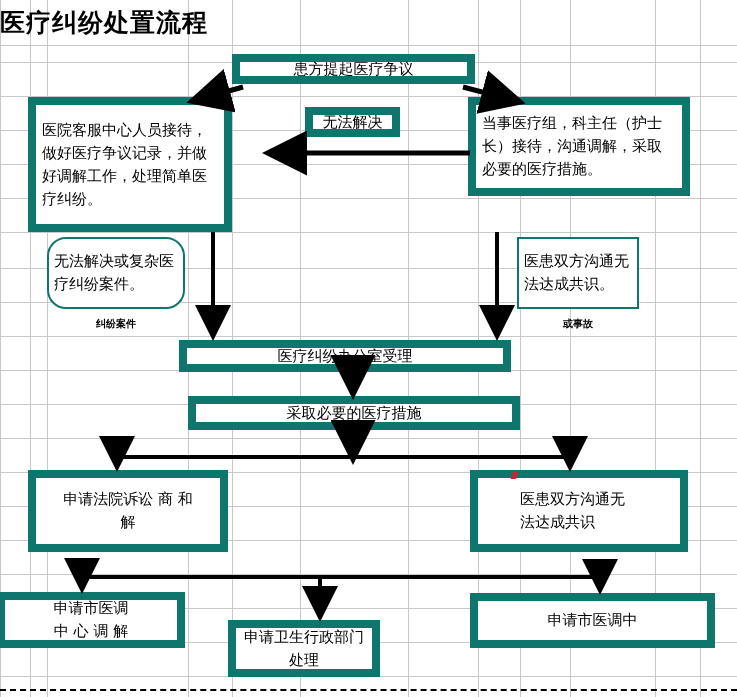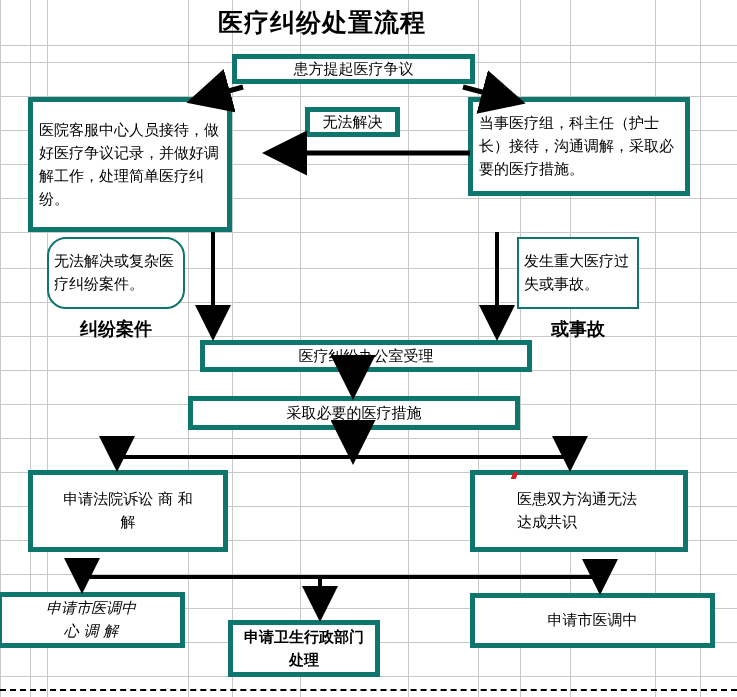--- a/index.html
+++ b/index.html
@@ -10,38 +10,38 @@
     font-family:"DejaVu Sans","Liberation Sans",sans-serif;
     overflow:hidden;
   }
   #canvas{position:relative;width:737px;height:697px;overflow:hidden;background:#fff;}
 
   
   .gridline-v{position:absolute;top:0;width:1px;background:#c8c8c8;}
   .gridline-h{position:absolute;left:0;width:737px;height:1px;background:#c8c8c8;}
 
   .title{
-    position:absolute;left:0;top:6px;width:644px;text-align:center;
+    position:absolute;left:0;top:6px;width:644px;
     font-size:25px;font-weight:bold;letter-spacing:1px;color:#000;
     font-family:"DejaVu Serif","Liberation Serif",serif;
   }
 
   .box{
     position:absolute;box-sizing:border-box;
-    border:5px solid #0f766e;background:#ffffff;
+    border:8px solid #0f766e;background:#ffffff;
     font-size:15px;line-height:23px;color:#000;
     display:flex;align-items:center;justify-content:center;
     text-align:center;padding:1px 4px;
   }
   .box.thin{border-width:2px;}
   .box.left-align{justify-content:flex-start;text-align:left;}
   .box .txt{display:block;width:100%;}
 
   .label-bold{
-    position:absolute;font-size:18px;font-weight:bold;color:#000;
+    position:absolute;font-size:10px;font-weight:bold;color:#000;
     text-align:center;white-space:nowrap;
   }
 
   .redmark{position:absolute;width:5px;height:7px;background:#d61f26;
     transform:skewX(-20deg);}
   .dashed-bottom{position:absolute;left:0;width:737px;height:0;
     border-top:2px dashed #000;}
 </style>
 </head>
 <body>
@@ -99,49 +99,49 @@
 
   <div class="box left-align" style="left:468px;top:97px;width:222px;height:99px;padding:3px 6px;">
     <span class="txt">当事医疗组，科主任（护士长）接待，沟通调解，采取必要的医疗措施。</span>
   </div>
 
   <div class="box left-align thin" style="left:47px;top:237px;width:138px;height:72px;padding:2px 5px;border-radius:19px;">
     <span class="txt">无法解决或复杂医疗纠纷案件。</span>
   </div>
 
   <div class="box left-align thin" style="left:517px;top:237px;width:122px;height:72px;padding:2px 5px;">
-    <span class="txt">发生重大医疗过失或事故。</span>
+    <span class="txt">医患双方沟通无法达成共识。</span>
   </div>
 
   <div class="label-bold" style="left:47px;top:317px;width:138px;">纠纷案件</div>
 
   <div class="label-bold" style="left:517px;top:317px;width:122px;">或事故</div>
 
-  <div class="box" style="left:200px;top:340px;width:332px;height:32px;">
+  <div class="box" style="left:179px;top:340px;width:332px;height:32px;">
     <span class="txt">医疗纠纷办公室受理</span>
   </div>
 
   <div class="box" style="left:188px;top:396px;width:332px;height:34px;">
     <span class="txt">采取必要的医疗措施</span>
   </div>
 
   <div class="box" style="left:28px;top:470px;width:200px;height:82px;">
     <span class="txt" style="padding:0 22px;">申请法院诉讼 商 和 解</span>
   </div>
 
   <div class="box left-align" style="left:470px;top:470px;width:218px;height:82px;padding:16px 42px;">
     <span class="txt">医患双方沟通无法达成共识</span>
   </div>
   <div class="redmark" style="left:512px;top:472px;"></div>
 
   <div class="box" style="left:-3px;top:592px;width:188px;height:56px;">
-    <span class="txt" style="padding:0 38px;font-style:italic;">申请市医调中 心 调 解</span>
+    <span class="txt" style="padding:0 38px;">申请市医调中 心 调 解</span>
   </div>
 
-  <div class="box" style="left:228px;top:620px;width:152px;height:57px;font-weight:bold;">
+  <div class="box" style="left:228px;top:620px;width:152px;height:57px;">
     <span class="txt">申请卫生行政部门处理</span>
   </div>
 
   <div class="box" style="left:470px;top:593px;width:245px;height:55px;">
     <span class="txt">申请市医调中</span>
   </div>
 
   <div id="conn">
     <svg width="737" height="697" style="position:absolute;left:0;top:0;pointer-events:none;">
       <defs>

